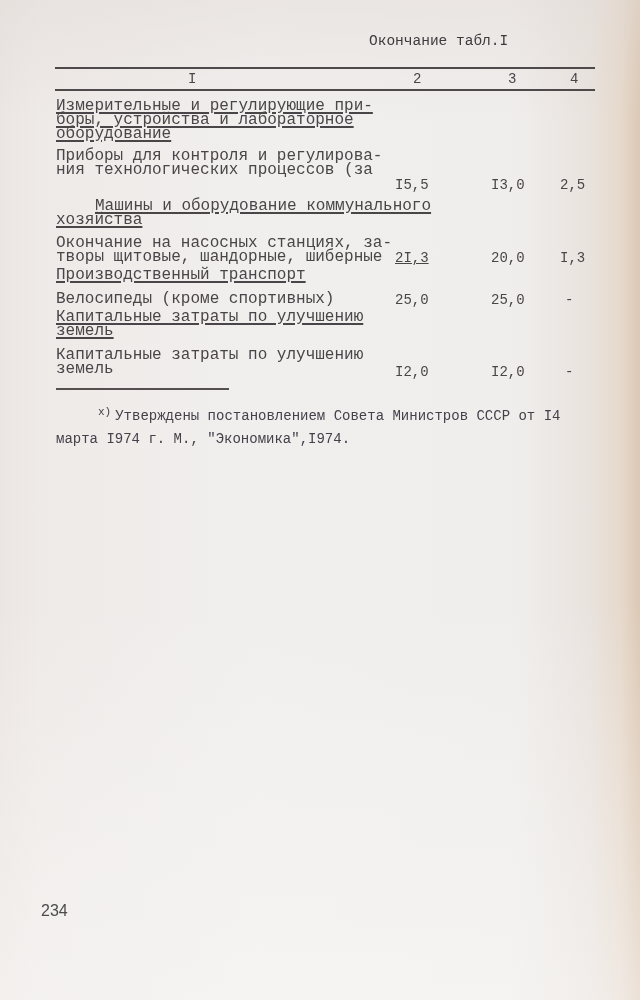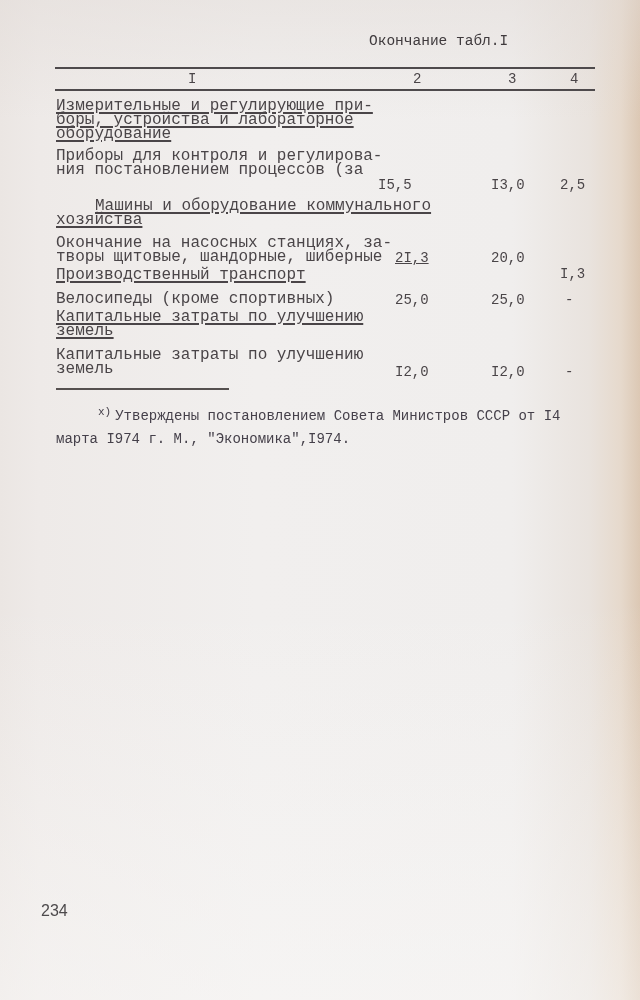--- a/index.html
+++ b/index.html
@@ -106,33 +106,33 @@
   <div class="colhead" style="left:413px;">2</div>
   <div class="colhead" style="left:508px;">3</div>
   <div class="colhead" style="left:570px;">4</div>
   <div class="rule mid"></div>
 
   <div class="text cat" style="top:99px;">Измерительные и регулирующие при-</div>
   <div class="text cat" style="top:113px;">боры, устройства и лабораторное</div>
   <div class="text cat" style="top:127px;">оборудование</div>
 
   <div class="text" style="top:149px;">Приборы для контроля и регулирова-</div>
-  <div class="text" style="top:163px;">ния постановлением процессов (за</div>
-  <div class="num" style="left:378px; top:177px;">I5,5</div>
+  <div class="text" style="top:163px;">ния технологических процессов (за</div>
+  <div class="num" style="left:395px; top:177px;">I5,5</div>
   <div class="num" style="left:491px; top:177px;">I3,0</div>
   <div class="num" style="left:560px; top:177px;">2,5</div>
 
   <div class="text cat" style="top:199px;padding-left:39px;">Машины и оборудование коммунального</div>
   <div class="text cat" style="top:213px;">хозяйства</div>
 
   <div class="text" style="top:236px;">Окончание на насосных станциях, за-</div>
   <div class="text" style="top:250px;">творы щитовые, шандорные, шиберные</div>
   <div class="num" style="left:395px; top:250px;text-decoration:underline;">2I,3</div>
   <div class="num" style="left:491px; top:250px;">20,0</div>
-  <div class="num" style="left:560px; top:250px;margin-top:16px;">I,3</div>
+  <div class="num" style="left:560px; top:250px;">I,3</div>
 
   <div class="text" style="top:292px;">Велосипеды (кроме спортивных)</div>
 
   <div class="text cat" style="top:268px;">Производственный транспорт</div>
   <div class="num" style="left:395px; top:292px;">25,0</div>
   <div class="num" style="left:491px; top:292px;">25,0</div>
   <div class="num" style="left:565px; top:292px;">-</div>
 
   <div class="text cat" style="top:310px;">Капитальные затраты по улучшению</div>
   <div class="text cat" style="top:324px;">земель</div>

